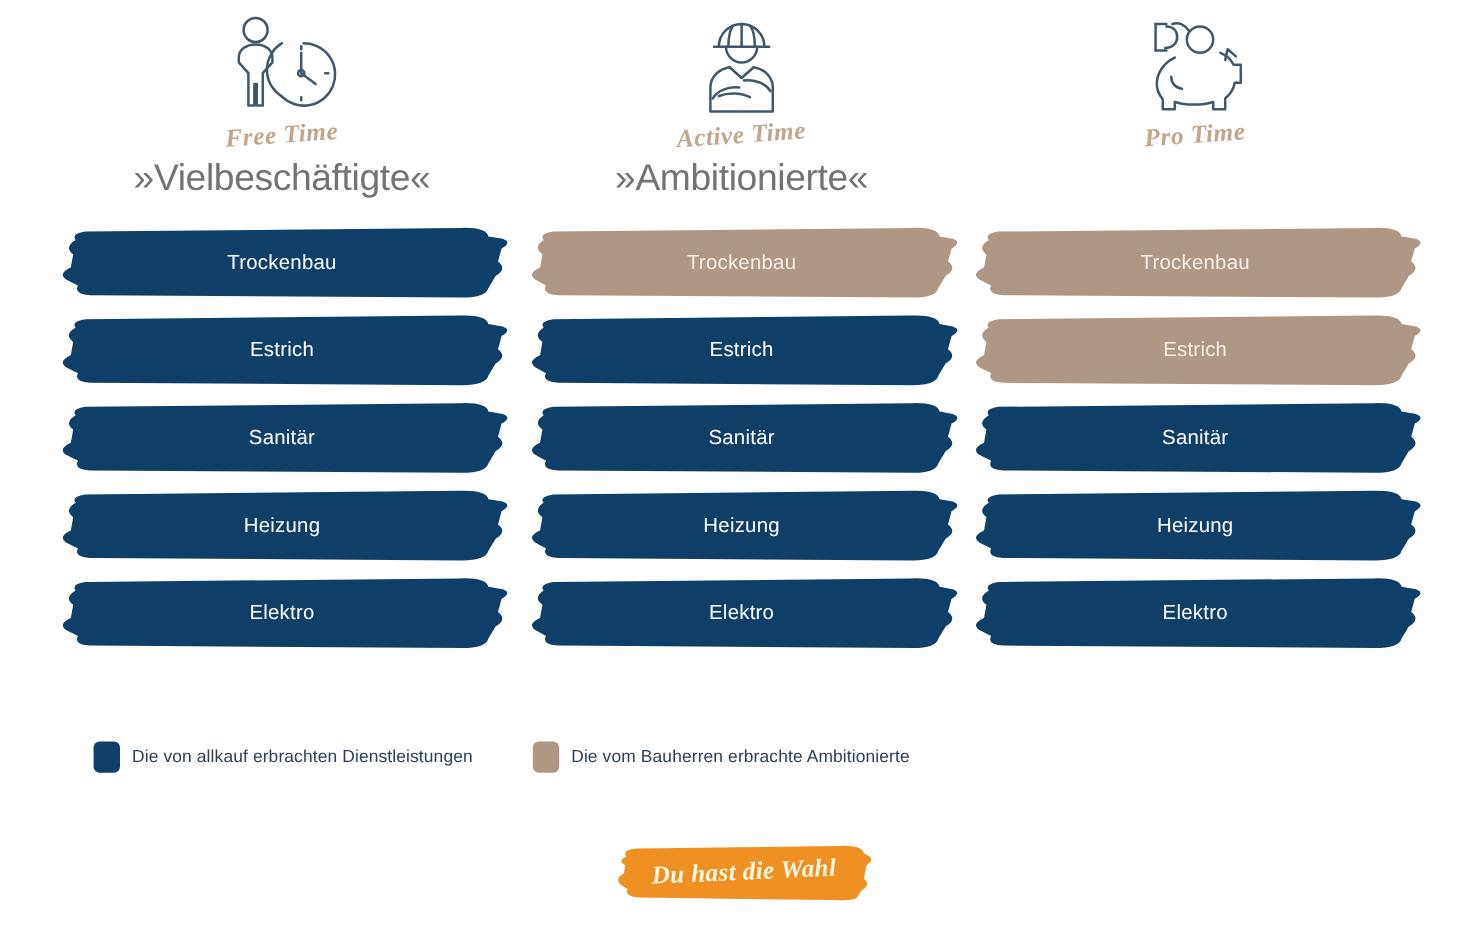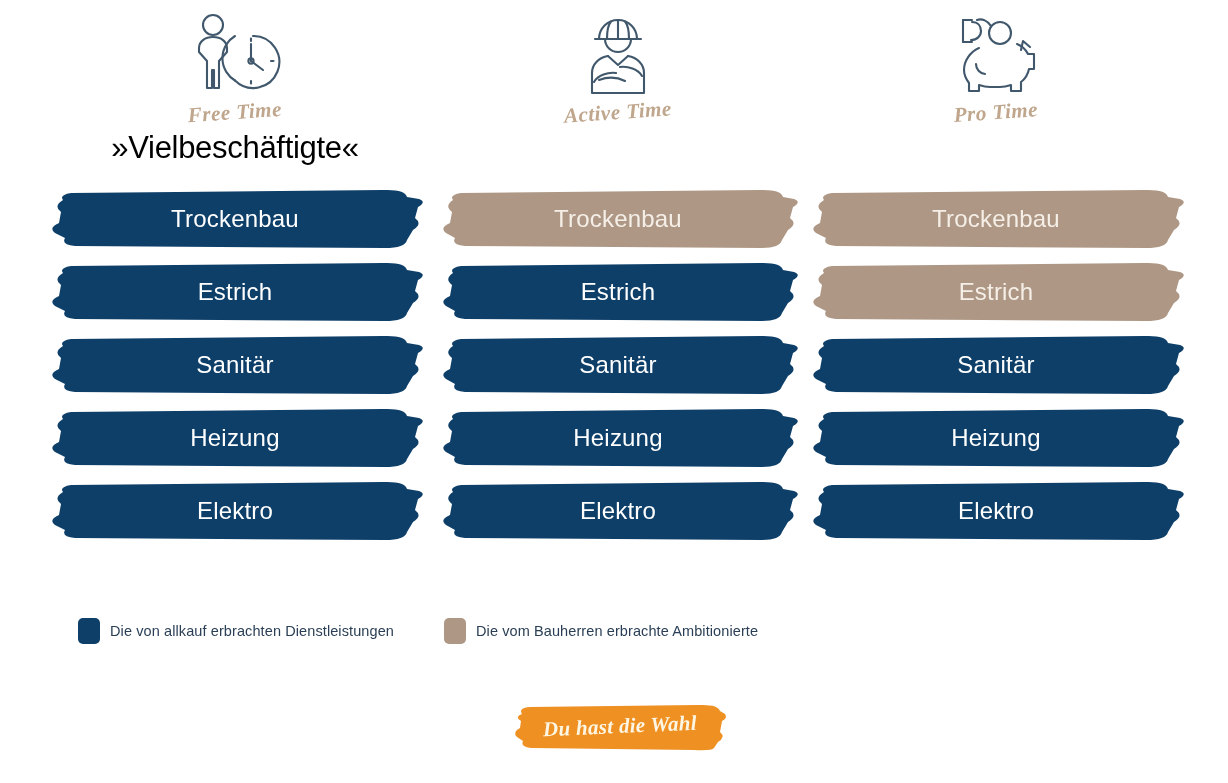--- a/index.html
+++ b/index.html
@@ -57,21 +57,21 @@
     letter-spacing: 0.5px;
     transform: rotate(-4deg);
     margin-top: 2px;
     line-height: 1;
     height: 26px;
   }
   .title-label {
     font-family: "Liberation Sans", sans-serif;
     font-size: 31px;
     font-weight: 400;
-    color: #000000;
+    color: #737373;
     letter-spacing: -0.3px;
     line-height: 1.1;
     margin-top: 3px;
     white-space: nowrap;
   }
 
   
   .bars { position: relative; }
   .bar {
     position: relative;
@@ -89,21 +89,21 @@
   .bar-label {
     position: absolute;
     left: 0;
     right: 0;
     top: 0;
     bottom: 0;
     display: flex;
     align-items: center;
     justify-content: center;
     color: #ffffff;
-    font-size: 24px;
+    font-size: 17px;
     font-weight: 400;
     letter-spacing: 0.2px;
     padding-bottom: 2px;
     box-sizing: border-box;
   }
   .bar-label.on-tan { color: #f5efe8; }
 
   
   .legend {
     position: absolute;
@@ -234,20 +234,21 @@
           <path d="M41 8v19"></path>
           <path d="M28 27a13 13 0 0 0 26 0"></path>
           <path d="M31 44c-9 1.5-16 8-16 17v20h52V61c0-9-7-15.5-16-17"></path>
           <path d="M31 44l10 9 10-9"></path>
           <path d="M17 70c4-7 14-10 22-9"></path>
           <path d="M65 64c-4-7-14-10-22-9"></path>
           <path d="M22 68c8-3 18-3 26 1"></path>
         </svg>
       </div>
       <div class="script-label">Active Time</div>
+      <div class="title-label">»Ambitionierte«</div>
     </div>
 
     <div class="bars">
       <div class="bar">
         <svg viewBox="0 0 362 63" preserveAspectRatio="none">
             <path d="M16 12 Q12 7 24 5 L322 2 Q344 1 346 9 L357 11 Q365 14 356 19 L353 30 Q361 36 351 42 L345 52 Q343 60 324 60 L28 58 Q14 57 18 50 L9 45 Q2 40 13 35 L15 24 Q7 18 16 12 Z" fill="#ae9885"></path>
           </svg>
         <div class="bar-label on-tan">Trockenbau</div>
       </div>
       <div class="bar">

